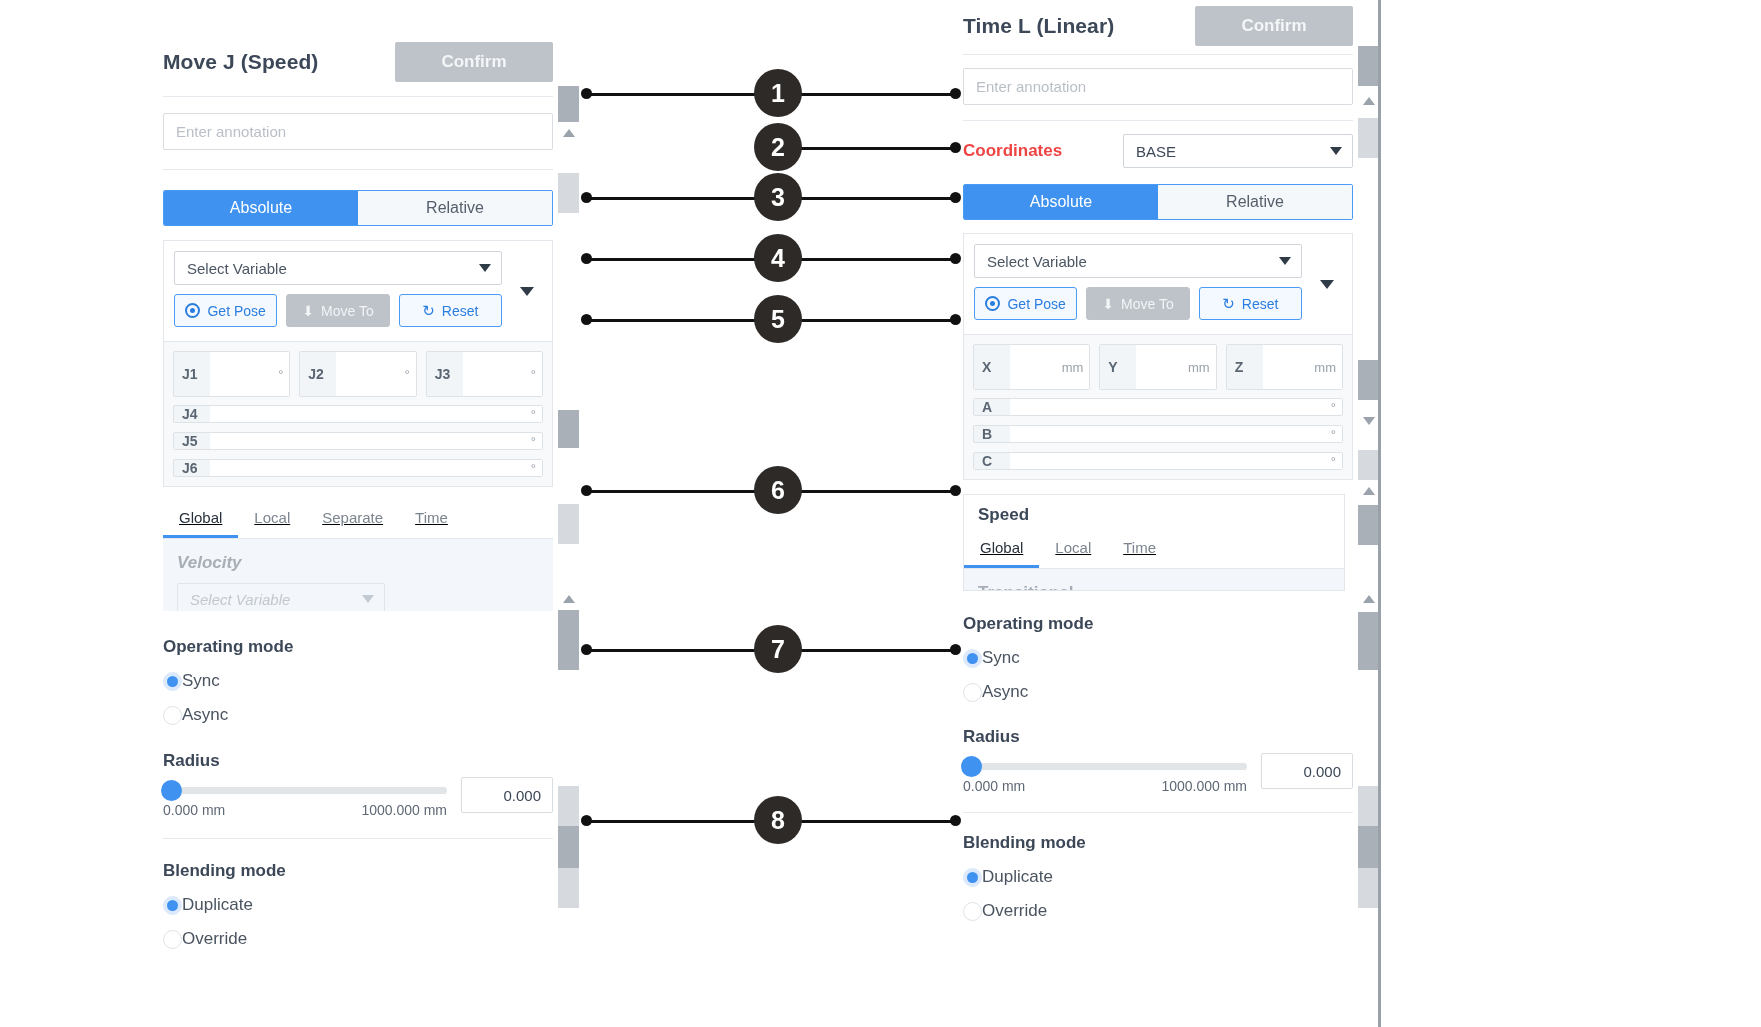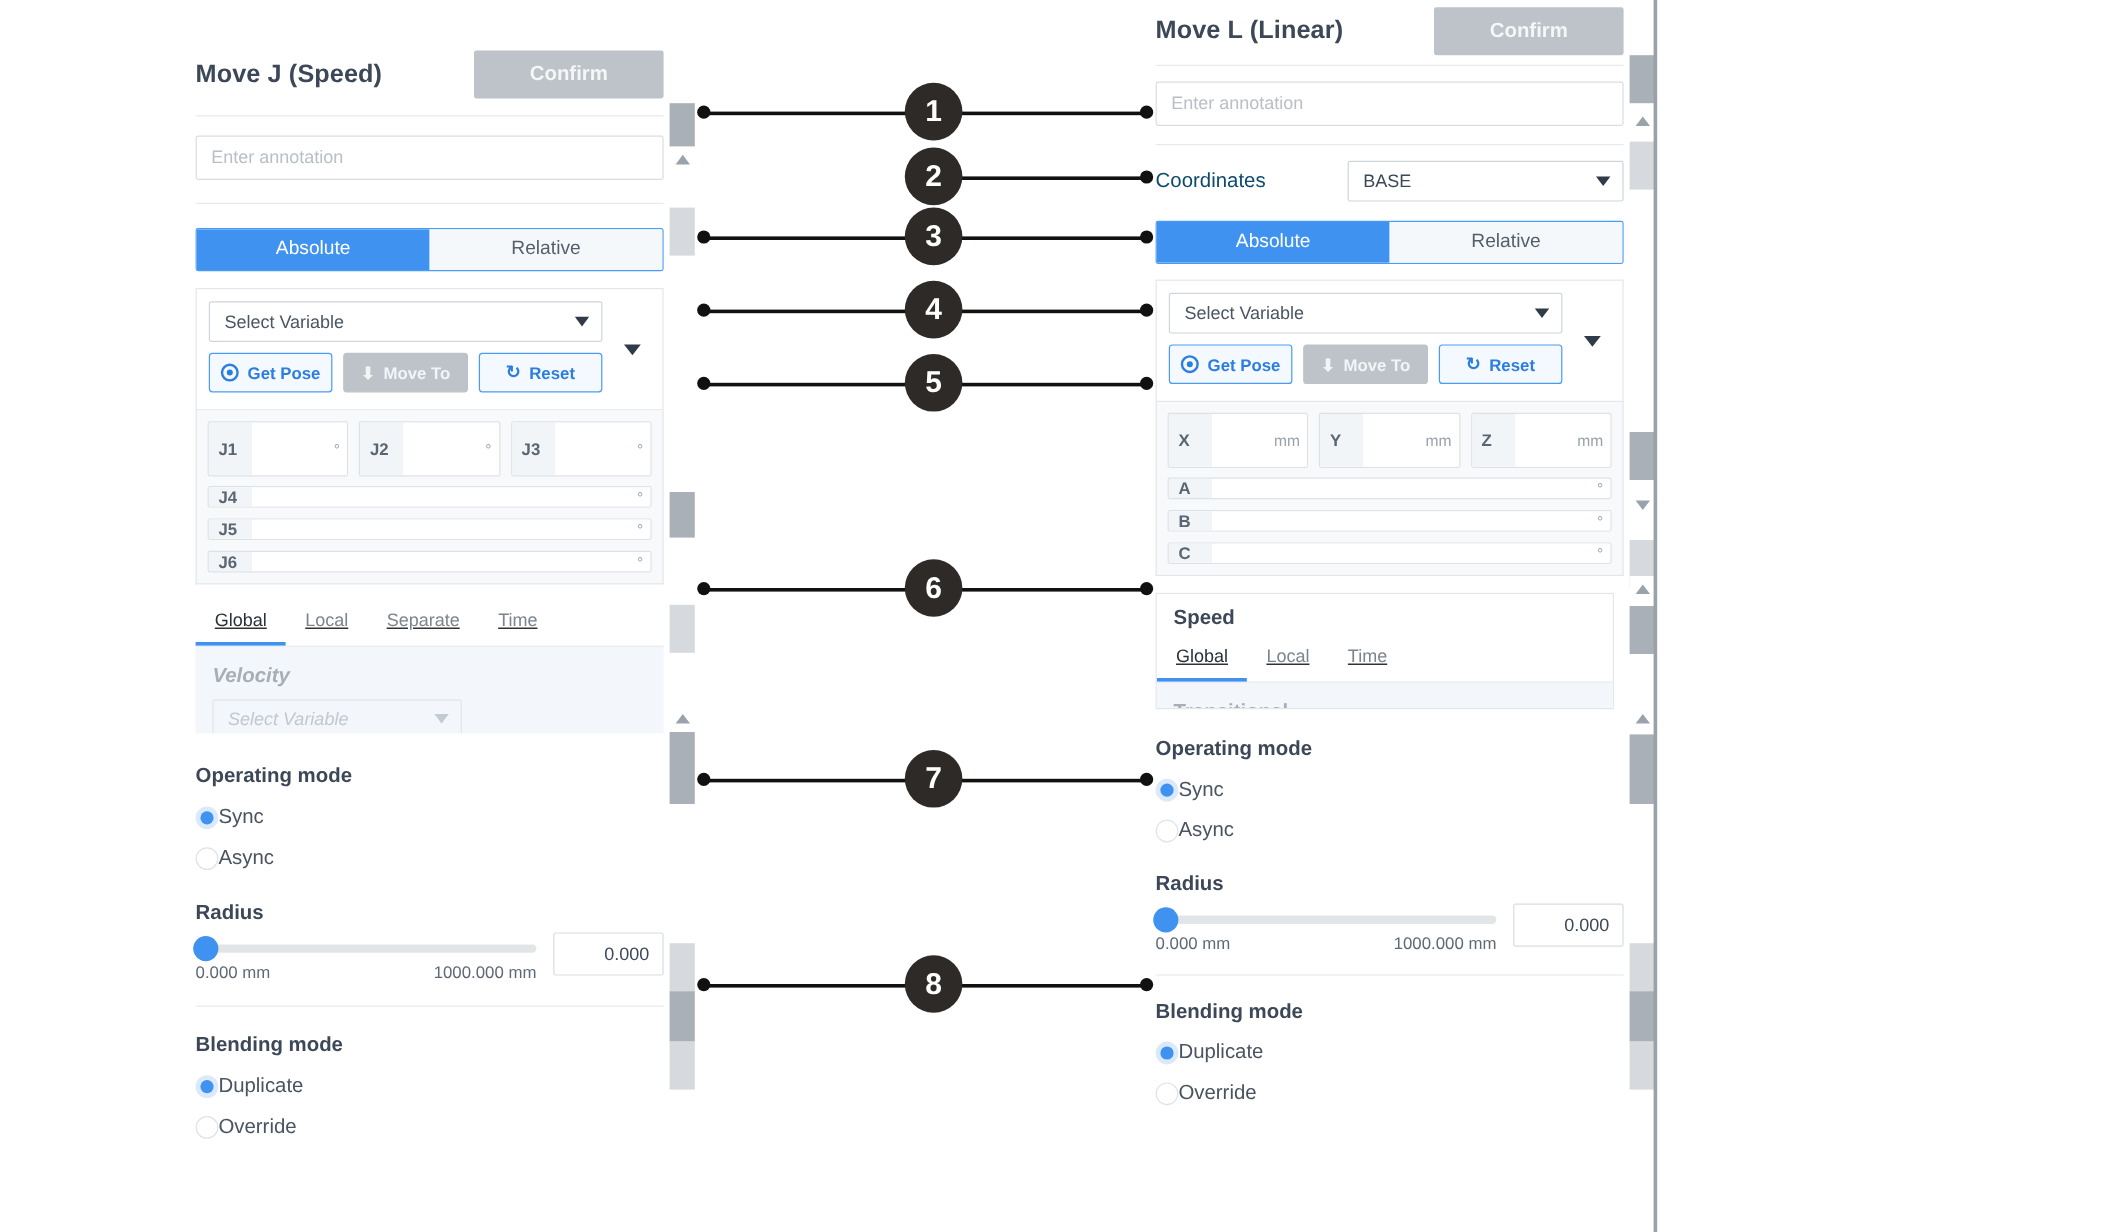--- a/index.html
+++ b/index.html
@@ -30,21 +30,21 @@
 
   .annot-input {
     width: 100%; height: 37px; border: 1px solid #d9dde2; background:#fff;
     padding: 0 12px; font-size: 15px; color:#3c4858;
     font-family: "Liberation Sans", sans-serif; border-radius:2px;
   }
   .annot-input::placeholder { color:#b9bfc7; }
 
   
   .coord-row { display:flex; align-items:center; justify-content:space-between; }
-  .coord-label { font-size:17px; font-weight:normal; color:#0c4a6e; }
+  .coord-label { font-size:17px; font-weight:bold; color:#ef4444; }
   .select-box {
     height: 34px; border:1px solid #cfd5db; background:#fff;
     display:flex; align-items:center; justify-content:space-between;
     padding: 0 10px 0 12px; font-size:15px; color:#3c4858; border-radius:2px;text-align:right;
   }
   .caret { width:0;height:0;border-left:7px solid transparent;border-right:7px solid transparent;border-top:9px solid #2f3b46; }
   .caret.sm { border-left-width:6px; border-right-width:6px; border-top-width:8px; }
   .caret.muted { border-top-color:#c4cad1; }
 
   
@@ -57,21 +57,21 @@
   
   .var-card { border:1px solid #e3e7eb; background:#fff; padding:10px; }
   .var-select {
     width:100%; height:34px; border:1px solid #cfd5db; background:#fff;
     display:flex; align-items:center; justify-content:space-between;
     padding:0 10px 0 12px; font-size:15px; color:#4b5663; border-radius:2px;
   }
   .btn-row { display:flex; gap:9px; margin-top:9px; }
   .pill {
     flex:1; height:33px; border-radius:3px; display:flex; align-items:center;
-    justify-content:center; gap:7px; font-size:14px; font-weight:bold; cursor:pointer;
+    justify-content:center; gap:7px; font-size:14px; font-weight:normal; cursor:pointer;
   }
   .pill.blue { border:1px solid #4a9bf5; background:#f4f9ff; color:#2b7de0; }
   .pill.gray { border:1px solid #bdc3c9; background:#bdc3c9; color:#f2f4f6; }
 
   .radio-glyph { width:15px;height:15px;border-radius:50%;border:2px solid #2b7de0; display:inline-block; position:relative;}
   .radio-glyph::after{content:"";position:absolute;left:3px;top:3px;width:5px;height:5px;border-radius:50%;background:#2b7de0;}
 
   
   .fields-wrap { background:#f7f9fb; border:1px solid #e3e7eb; border-top:none; padding:9px; }
   .fields-row { display:flex; gap:9px; }
@@ -291,21 +291,21 @@
       </div>
     <div class="sb-thumb" style="top:610px; height:60px;"></div>
     <div class="sb-trough" style="top:786px; height:40px;"></div>
     <div class="sb-thumb" style="top:826px; height:42px;"></div>
     <div class="sb-trough" style="top:868px; height:40px;"></div>
   </div>
 
   <div class="panel" style="left:963px; top:0px; width:390px;">
 
     <div class="panel-head" style="height:52px;">
-      <div class="panel-title">Move L (Linear)</div>
+      <div class="panel-title">Time L (Linear)</div>
       <button class="confirm-btn">Confirm</button>
     </div>
 
     <div class="hr" style="margin-top:2px;"></div>
 
     <div style="padding:13px 0 0 0;">
       <input class="annot-input" value="" placeholder="Enter annotation" style="">
     </div>
 
     <div class="hr" style="margin-top:15px;"></div>

